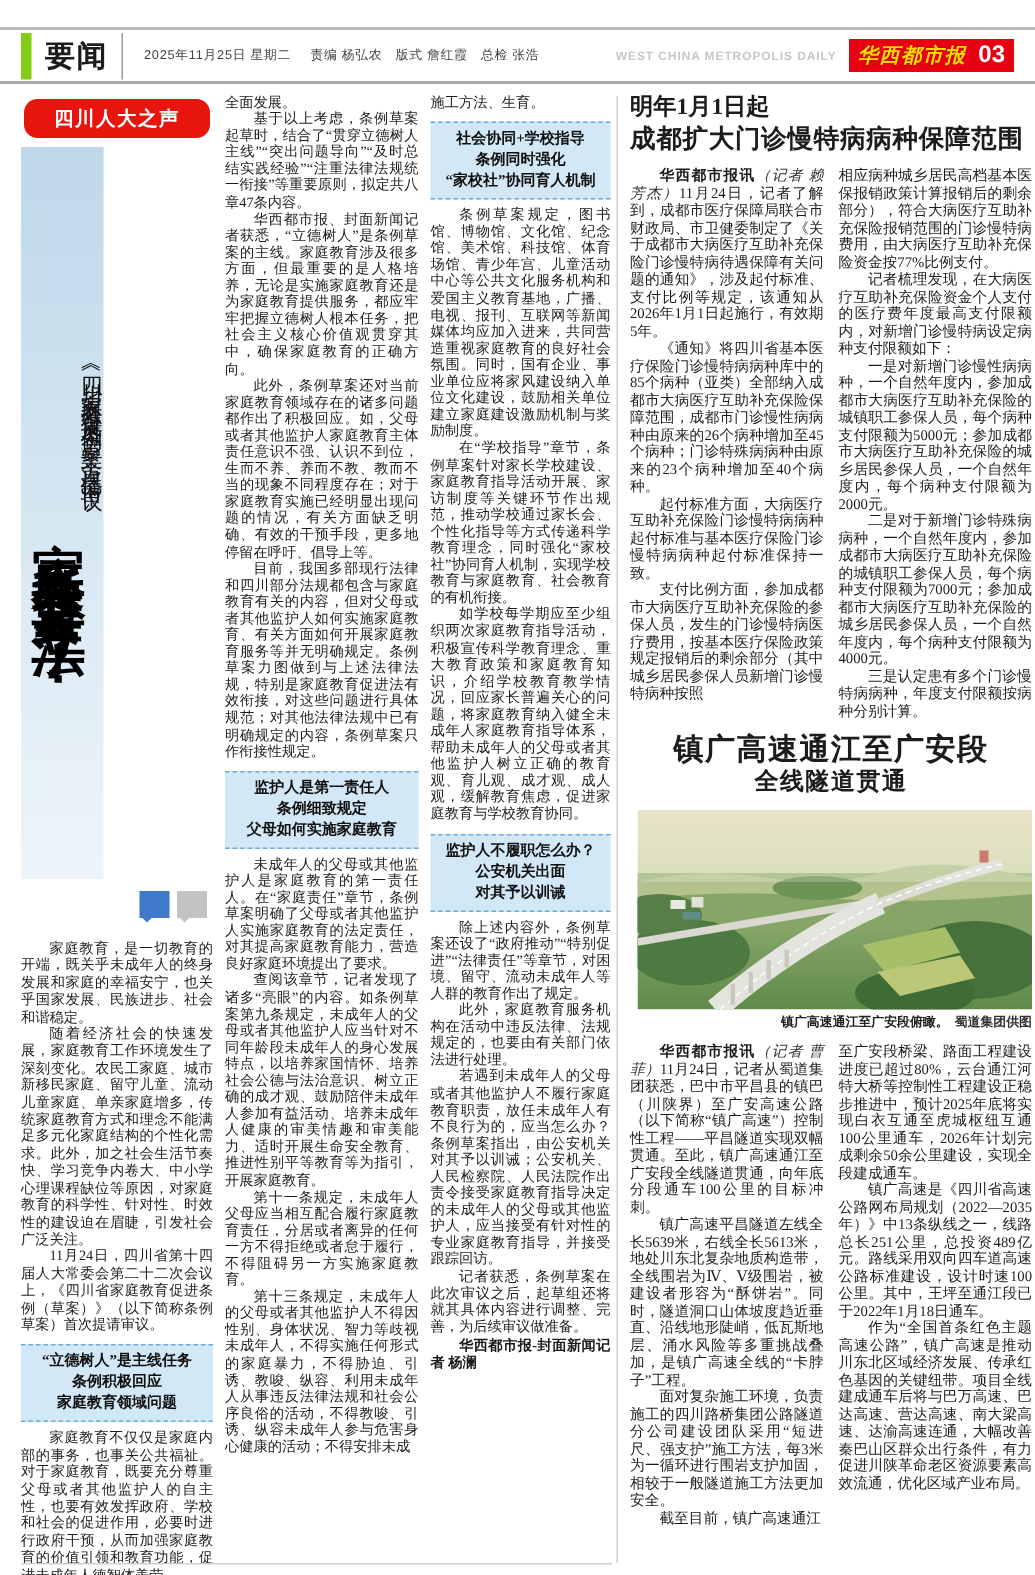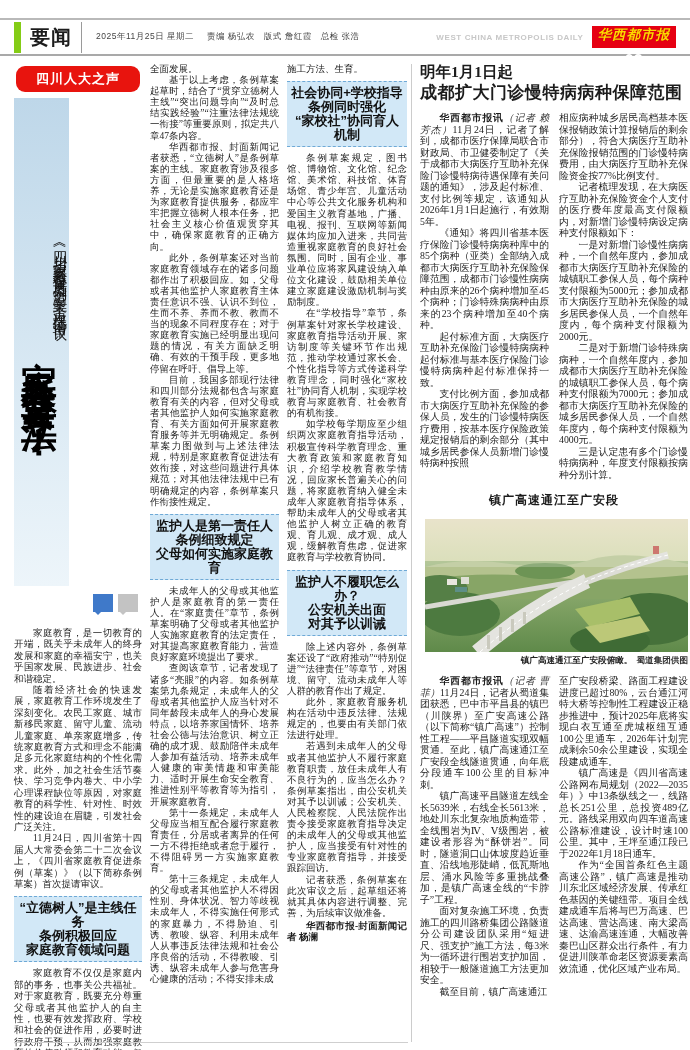--- a/index.html
+++ b/index.html
@@ -10,38 +10,38 @@
         border-top:2px solid #b9b9b9;border-bottom:2px solid #a9a9a9;
         display:flex;align-items:center;padding:0 14px;box-sizing:border-box;}
   .sec-name{font-size:20px;font-weight:bold;letter-spacing:1px;
         border-left:7px solid #84cc16;border-right:1px solid #9a9a9a;
         padding:2px 9px;font-family:"Liberation Sans",sans-serif;}
   .date-line{font-size:8.5px;color:#444;margin-left:14px;letter-spacing:.5px;
         font-family:"Liberation Sans",sans-serif;}
   .mast-right{margin-left:auto;display:flex;align-items:center;gap:8px;}
   .en-title{font-size:8px;font-weight:bold;color:#c7c7c7;letter-spacing:.6px;
         font-family:"Liberation Sans",sans-serif;}
-  .logo-box{background:#e60012;height:22px;display:flex;align-items:center;padding:0 6px;gap:8px;flex-direction:column;}
+  .logo-box{background:#e60012;height:22px;display:flex;align-items:center;padding:0 6px;gap:8px;}
   .logo-cn{color:#ffd800;font-weight:bold;font-size:13.5px;letter-spacing:1px;
         font-style:italic;text-shadow:0 0 1px #a00;}
   .logo-num{color:#fff;font-weight:bold;font-size:16px;font-family:"Liberation Sans",sans-serif;}
   
   .col{position:absolute;top:64px;}
   .col1{left:14px;width:128px;}
   .col2{left:150px;width:129px;font-size:9.5px;line-height:11.1px;}
   .col3{left:287px;width:120px;font-size:9.5px;line-height:11.1px;}
   .vdiv{position:absolute;left:411px;top:64px;height:978px;width:1px;background:#cccccc;}
   .hdiv-bottom{position:absolute;left:14px;top:1042px;width:394px;height:1px;background:#cfcfcf;}
   .right-sec{position:absolute;left:420px;top:60px;width:268px;}
   .para{margin:0;text-indent:2em;text-align:justify;}
   .para.cont{text-indent:0;}
   .col1 .flow{font-size:9.5px;line-height:11.4px;}
   .subhead{background:#d2e8f7;border-top:1px dashed #6ea9d6;border-bottom:1px dashed #6ea9d6;
-        padding:4px 2px;margin:6px 0;text-align:center;font-weight:bold;font-size:13px;
-        line-height:14px;font-family:Liberation Sans, sans-serif;color:#111;}
+        padding:4px 2px;margin:6px 0;text-align:center;font-weight:bold;font-size:10px;
+        line-height:14px;font-family:Liberation Serif, serif;color:#111;}
   .byline{font-weight:bold;margin-top:2px;}
   .xh{font-weight:bold;}
   .rep{font-style:italic;color:#333;}
   
   .badge{background:#e8140e;color:#ffffff;font-weight:bold;font-size:13px;
         text-align:center;border-radius:9px;padding:4px 0;margin:2px 2px 6px 2px;
         letter-spacing:1px;font-family:"Liberation Sans",sans-serif;}
   .vblock{height:488px;background:linear-gradient(to bottom,#bed7e9 0%,#d8e8f3 55%,#edf5fa 100%);
         writing-mode:vertical-rl;display:flex;justify-content:center;padding:10px 0;
         box-sizing:border-box;}
@@ -54,21 +54,21 @@
   .q::after{content:"";position:absolute;left:2px;bottom:-6px;border:3.5px solid transparent;}
   .q.blue::after{border-top-color:#3f79c9;}
   .q.gray::after{border-top-color:#c3c3c3;}
   
   .art-title{text-align:left;font-weight:bold;margin:2px 0 8px 0;}
   .art-title .l1{font-size:15.5px;line-height:20px;}
   .art-title .l2{font-size:17px;line-height:22px;letter-spacing:.5px;}
   .twocol{display:flex;gap:10px;font-size:9.8px;line-height:11.5px;}
   .twocol .c{width:129px;}
   .hw-title{text-align:center;font-weight:bold;margin:10px 0 8px 0;}
-  .hw-title .l1{font-size:12px;line-height:21px;letter-spacing:1px;}
+  .hw-title .l1{font-size:20px;line-height:21px;letter-spacing:1px;}
   .hw-title .l2{font-size:16px;line-height:21px;letter-spacing:1px;}
   .photo-wrap{width:263px;margin-left:auto;}
   .photo-wrap svg{display:block;width:263px;height:133px;}
   .caption{font-size:8.6px;font-weight:bold;text-align:right;margin:3px 0 8px 0;color:#222;}
   .caption .credit{font-weight:bold;color:#333;margin-left:4px;}
 </style>
 </head>
 <body>
 
 <div class="page">
@@ -170,20 +170,21 @@
         <p class="para cont">相应病种城乡居民高档基本医保报销政策计算报销后的剩余部分），符合大病医疗互助补充保险报销范围的门诊慢特病费用，由大病医疗互助补充保险资金按77%比例支付。</p>
         <p class="para">记者梳理发现，在大病医疗互助补充保险资金个人支付的医疗费年度最高支付限额内，对新增门诊慢特病设定病种支付限额如下：</p>
         <p class="para">一是对新增门诊慢性病病种，一个自然年度内，参加成都市大病医疗互助补充保险的城镇职工参保人员，每个病种支付限额为5000元；参加成都市大病医疗互助补充保险的城乡居民参保人员，一个自然年度内，每个病种支付限额为2000元。</p>
         <p class="para">二是对于新增门诊特殊病病种，一个自然年度内，参加成都市大病医疗互助补充保险的城镇职工参保人员，每个病种支付限额为7000元；参加成都市大病医疗互助补充保险的城乡居民参保人员，一个自然年度内，每个病种支付限额为4000元。</p>
         <p class="para">三是认定患有多个门诊慢特病病种，年度支付限额按病种分别计算。</p>
       </div>
     </div>
 
     <div class="hw-title">
       <div class="l1">镇广高速通江至广安段</div>
+      <div class="l2">全线隧道贯通</div>
     </div>
     <div class="photo-wrap">
       <svg viewBox="0 0 263 133">
         <defs>
           <linearGradient id="sky" x1="0" y1="0" x2="0" y2="1">
             <stop offset="0" stop-color="#e3dcbc"></stop>
               <stop offset="1" stop-color="#cdd6a5"></stop>
           </linearGradient>
           <linearGradient id="land" x1="0" y1="0" x2="0" y2="1">
             <stop offset="0" stop-color="#9fb77c"></stop>

